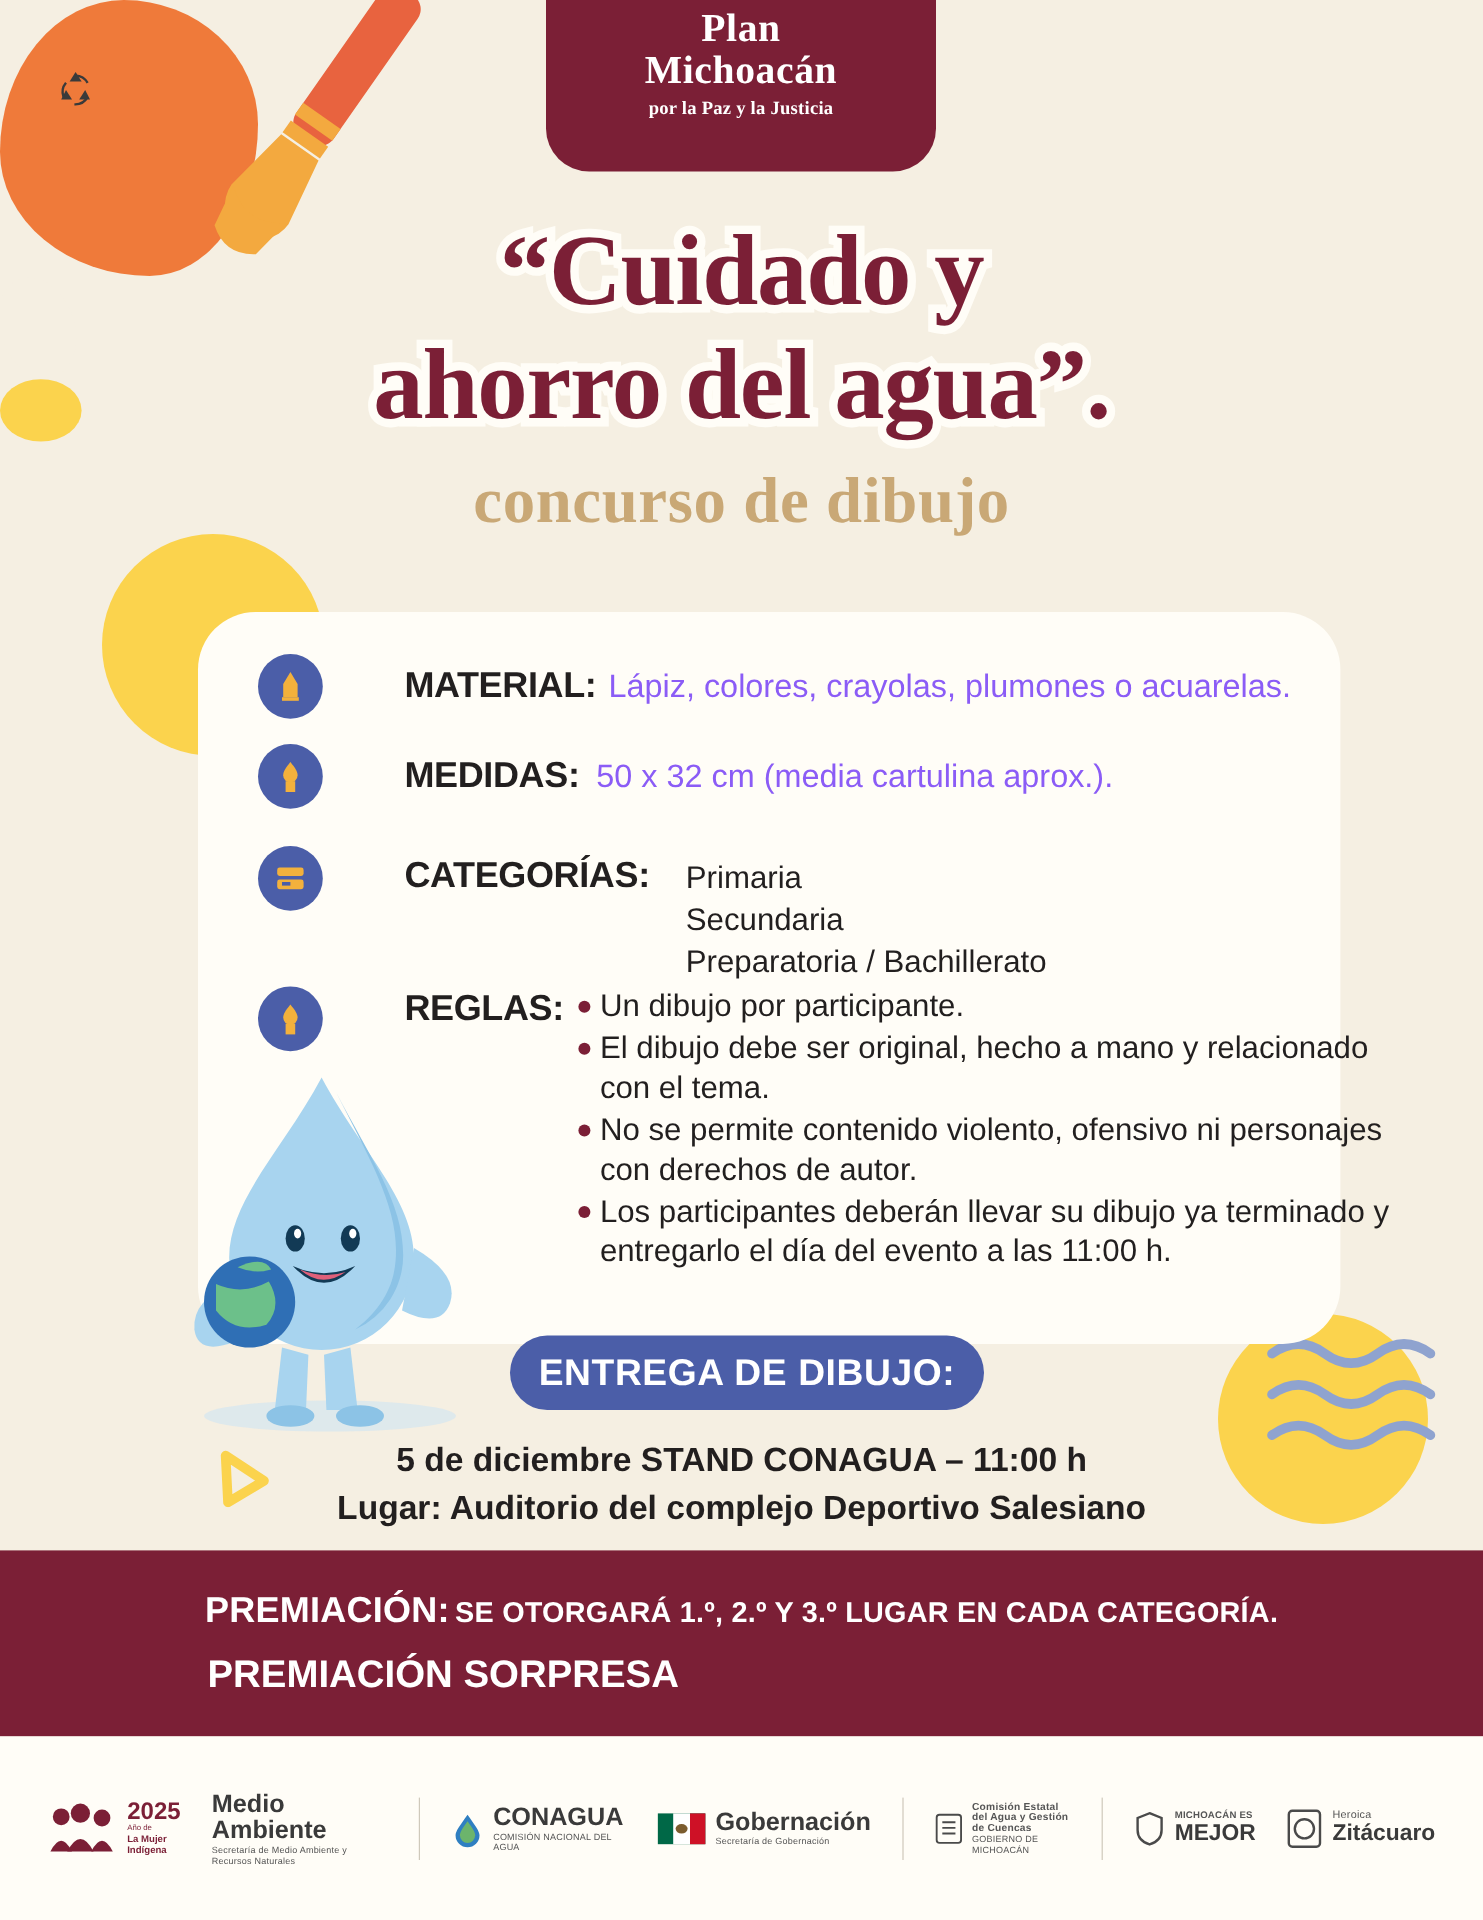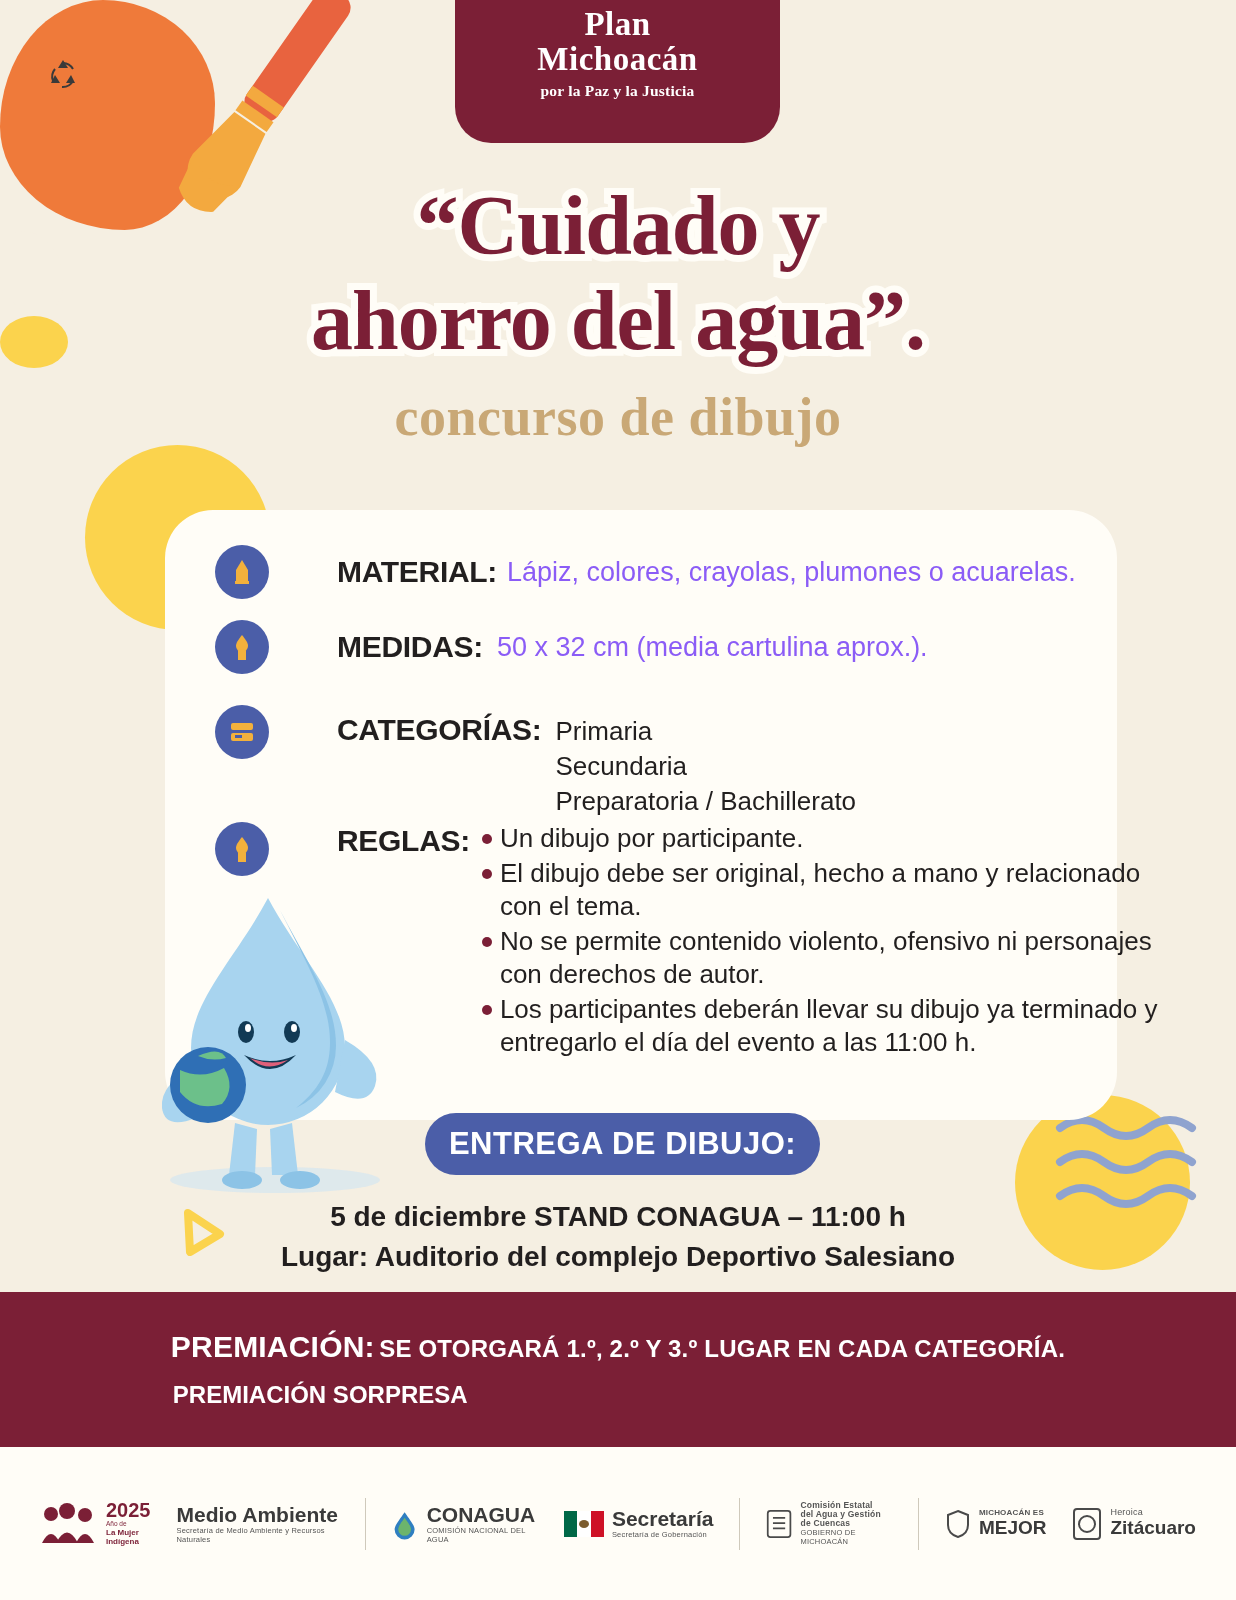--- a/index.html
+++ b/index.html
@@ -82,21 +82,21 @@
   #row-material { left:215px; top:545px; align-items:center; }
   #row-material .lbl { margin-left:68px; }
   #row-material .val { margin-left:10px; }
 
   #row-medidas { left:215px; top:620px; align-items:center; }
   #row-medidas .lbl { margin-left:68px; }
   #row-medidas .val { margin-left:14px; }
 
   #row-categorias { left:215px; top:705px; align-items:flex-start; }
   #row-categorias .lbl { margin-left:68px; margin-top:8px; }
-  #row-categorias .cats { margin-left:14px; margin-top:9px; }
+  #row-categorias .cats { margin-left:30px; margin-top:9px; }
   #row-categorias .cats div { font-size:26px; line-height:35px; color:#221f1f; }
 
   #row-reglas { left:215px; top:822px; align-items:flex-start; }
   #row-reglas .lbl { margin-left:68px; margin-top:2px; }
   #row-reglas .rules { margin-left:12px; width:690px; }
   .rule { font-size:26px; line-height:33px; color:#221f1f; position:relative; padding-left:18px; margin-bottom:2px; }
   .rule::before {
     content:""; position:absolute; left:0; top:12px;
     width:10px; height:10px; border-radius:50%; background:#7b1f36;
   }
@@ -119,21 +119,21 @@
 
   
   #premiacion {
     position:absolute; left:0; top:1292px; width:1236px; height:155px;
     background:#7b1f36; color:#fff;
     display:flex; align-items:center; justify-content:center;
   }
   #premiacion .inner { text-align:left; }
   #premiacion .p-title { font-weight:bold; font-size:30px; display:inline; letter-spacing:.2px; }
   #premiacion .p-text { font-weight:bold; font-size:24px; display:inline; letter-spacing:.2px;margin-top:40px; }
-  #premiacion .p-text2 { font-weight:bold; font-size:24px; display:block; margin-top:17px; margin-left:2px; }
+  #premiacion .p-text2 { font-weight:bold; font-size:32px; display:block; margin-top:17px; margin-left:2px; }
 
   
   #footer {
     position:absolute; left:0; top:1447px; width:1236px; height:153px;
     background:#fffdf7;
     display:flex; align-items:center; justify-content:center; gap:26px;
     padding:0 40px;
   }
   .logo { display:flex; align-items:center; gap:8px; }
   .logo .txt1 { font-weight:bold; font-size:21px; color:#3a3a3a; line-height:22px; }
@@ -335,21 +335,21 @@
   </div>
 
   <div class="logo">
     <svg width="40" height="26" viewBox="0 0 40 26">
       <rect x="0" y="0" width="40" height="26" fill="#006847"></rect>
       <rect x="13" y="0" width="14" height="26" fill="#ffffff"></rect>
       <rect x="27" y="0" width="13" height="26" fill="#ce1126"></rect>
       <ellipse cx="20" cy="13" rx="5" ry="4" fill="#7b5c2e"></ellipse>
     </svg>
     <div>
-      <div class="txt1">Secretaría</div>
+      <div class="txt1">Gobernación</div>
       <div class="txt2">Secretaría de Gobernación</div>
     </div>
   </div>
 
   <div class="divider"></div>
 
   <div class="logo">
     <svg width="30" height="34" viewBox="0 0 30 34">
       <rect x="2" y="2" width="26" height="30" rx="3" fill="none" stroke="#4a4a4a" stroke-width="2"></rect>
       <path d="M8,10 h14 M8,16 h14 M8,22 h14" stroke="#4a4a4a" stroke-width="2"></path>

